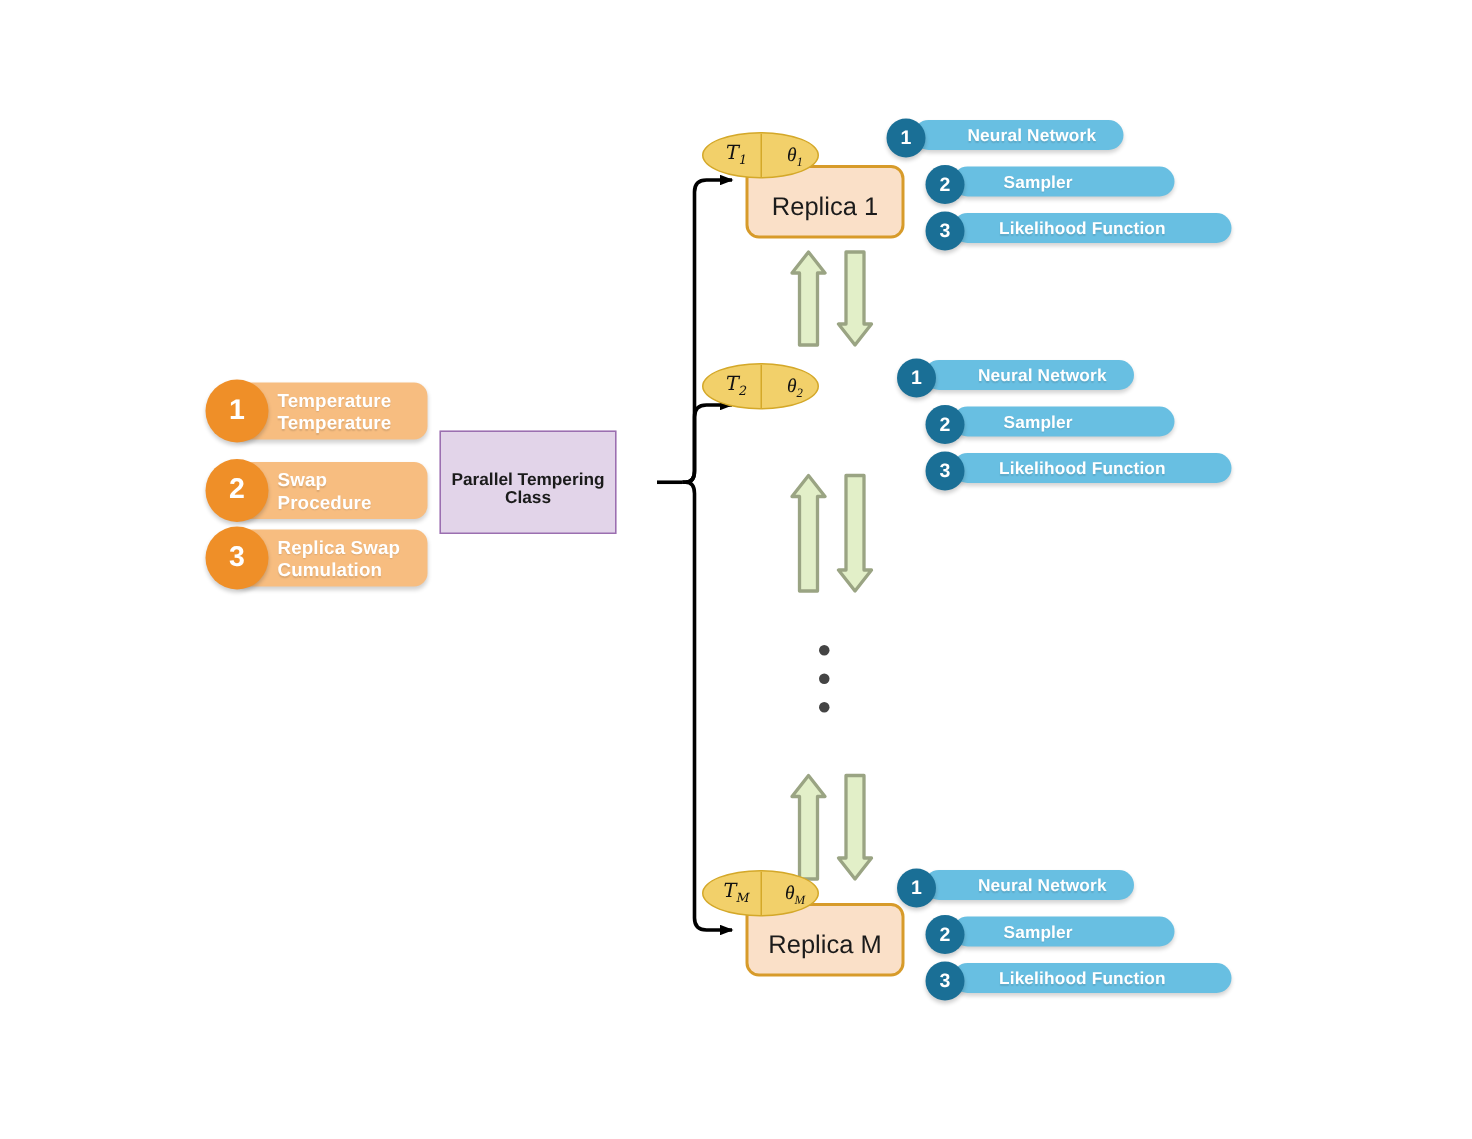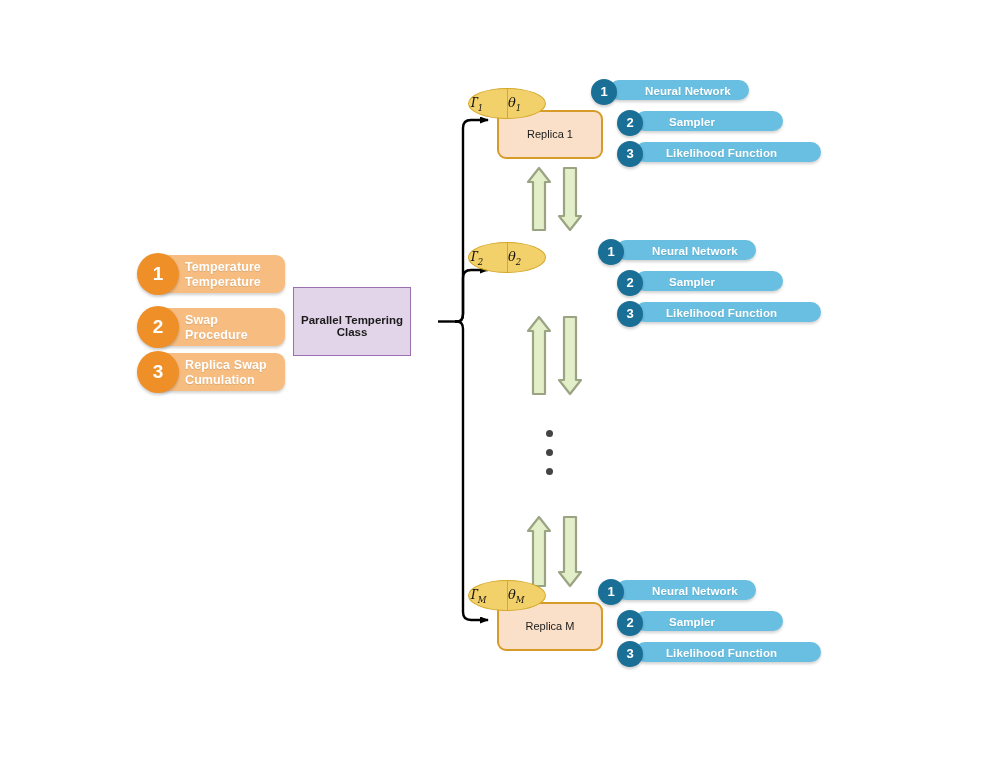--- a/index.html
+++ b/index.html
@@ -98,21 +98,21 @@
     border: 2px solid #d79b2a;
     border-radius: 9px;
     box-sizing: border-box;
   }
   .replica-box .rep-label {
     position: absolute;
     left: 0;
     right: 0;
     top: 16px;
     text-align: center;
-    font-size: 11px;
+    font-size: 17px;
     color: #1b1b1b;
   }
 
   
   .t-ellipse {
     position: absolute;
     width: 78px;
     height: 31px;
     border-radius: 50%;
     background: #f2d06a;
@@ -125,28 +125,28 @@
     left: 50%;
     top: 0;
     bottom: 0;
     width: 1.2px;
     background: #d4a829;
   }
   .t-ellipse .tv, .t-ellipse .thv {
     position: absolute;
     top: 6px;
     width: 44px;
-    text-align: left;
+    text-align: center;
     font-family: "DejaVu Serif", serif;
     font-style: italic;
     font-size: 13px;
     color: #111111;
   }
   .t-ellipse .tv { left: 0; }
-  .t-ellipse .thv { left: 39px; }
+  .t-ellipse .thv { left: 39px; font-family: Liberation Serif, serif; }
   .t-ellipse sub {
     font-size: 8.5px;
     font-style: italic;
   }
 
   
   .dot {
     position: absolute;
     width: 7px;
     height: 7px;

